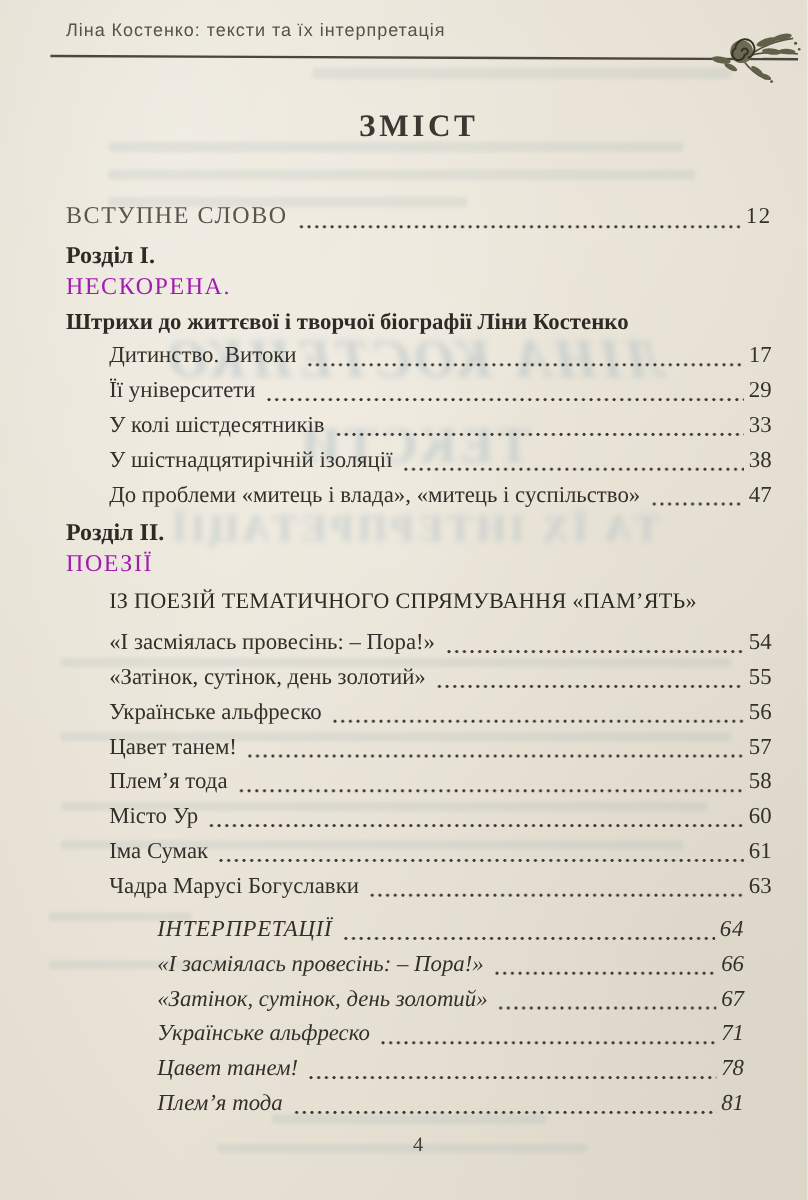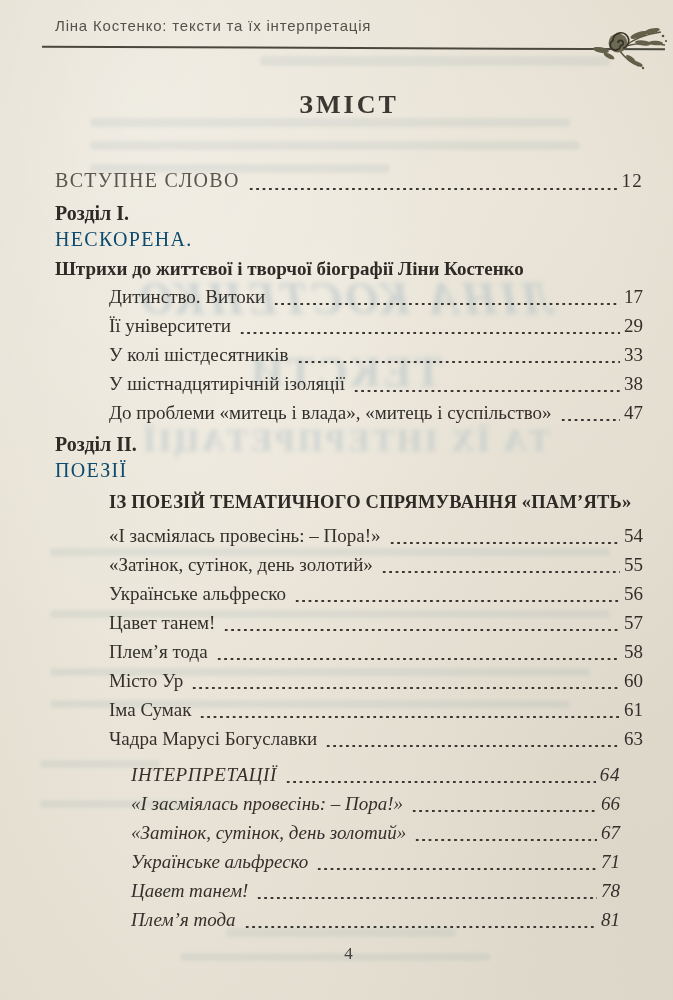--- a/index.html
+++ b/index.html
@@ -38,27 +38,27 @@
   #ornament{position:absolute;top:16px;right:4px;z-index:3;}
   
   #content{position:absolute;inset:0;z-index:1;padding:0 30px 0 55px;box-sizing:border-box;}
   #page-title{
     margin:88px 0 0;text-align:center;font-weight:bold;
     font-size:26px;letter-spacing:3px;color:#3b3833;line-height:34px;
   }
   #toc-rows{margin-top:43px;}
   .row{display:flex;align-items:baseline;justify-content:space-between;}
   .line{display:block;}
-  .lvl1{margin-left:54px;}
+  .lvl1{margin-left:36px;}
   .lvl2{margin-left:76px;margin-right:23px;}
   .caps-gray{font-size:20px;letter-spacing:1.3px;color:#5a564e;line-height:30px;}
   .chapter{font-size:20px;font-weight:bold;color:#2e2b27;line-height:26px;margin-top:4px;}
-  .chapter-sub{font-size:20px;letter-spacing:1.3px;color:#0c4a6e;line-height:26px;}
+  .chapter-sub{font-size:20px;letter-spacing:1.3px;color:#a21caf;line-height:26px;}
   .bold-heading{font-size:19px;font-weight:bold;color:#2e2b27;line-height:26px;margin-top:4px;}
-  .bold-heading2{font-size:18.5px;font-weight:bold;color:#2e2b27;line-height:26px;margin-top:6px;margin-bottom:6px;letter-spacing:.2px;}
+  .bold-heading2{font-size:18.5px;font-weight:normal;color:#2e2b27;line-height:26px;margin-top:6px;margin-bottom:6px;letter-spacing:.2px;}
   .entry{font-size:19px;line-height:29px;}
   .italic{font-style:italic;}
   .caps-it{letter-spacing:.6px;margin-top:7px;}
   .dots{
     flex:1 1 auto;height:4px;align-self:flex-end;margin:0 4px 5px 8px;
     background-image:radial-gradient(circle,#3a3733 1.1px,rgba(58,55,51,0) 1.5px);
     background-size:6.4px 4px;background-position:0 50%;background-repeat:repeat-x;
     min-width:18px;
   }
   .pagenum{font-size:19px;color:#33302c;}

